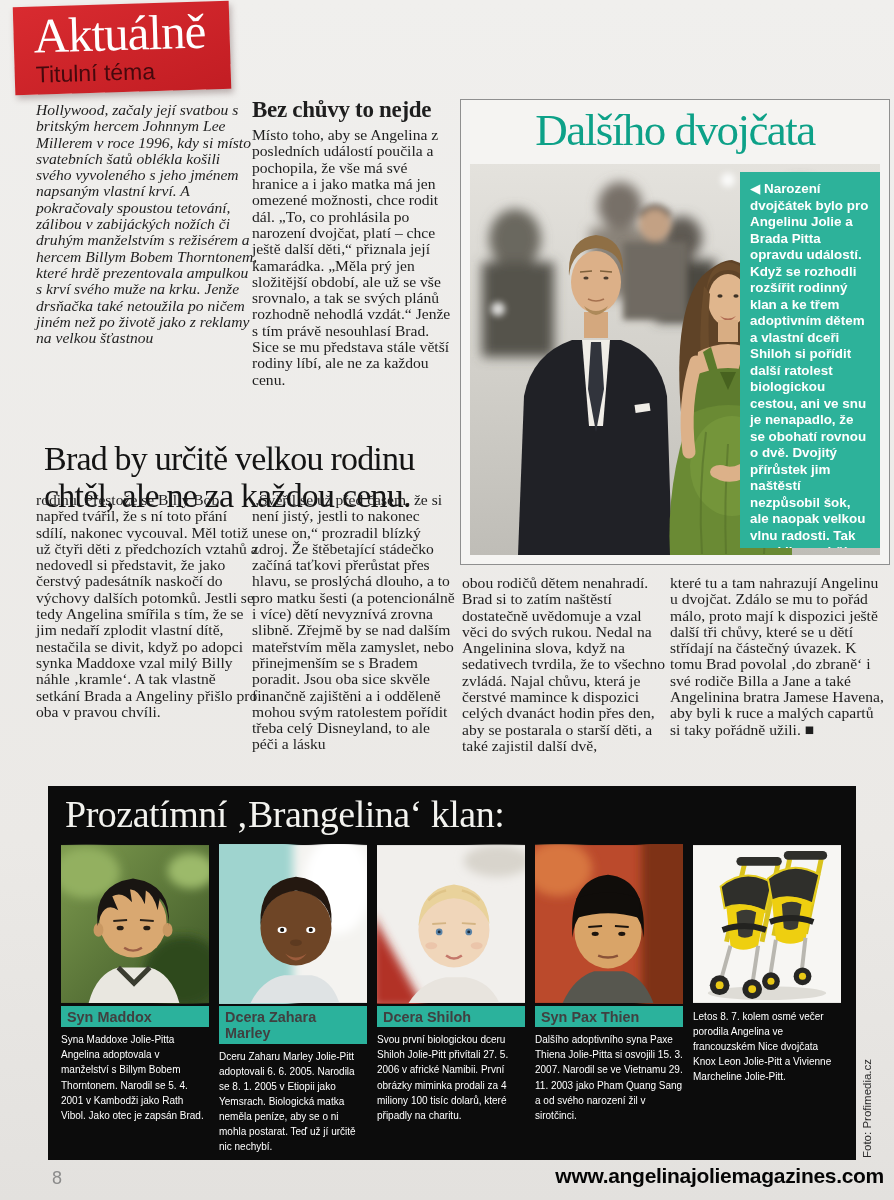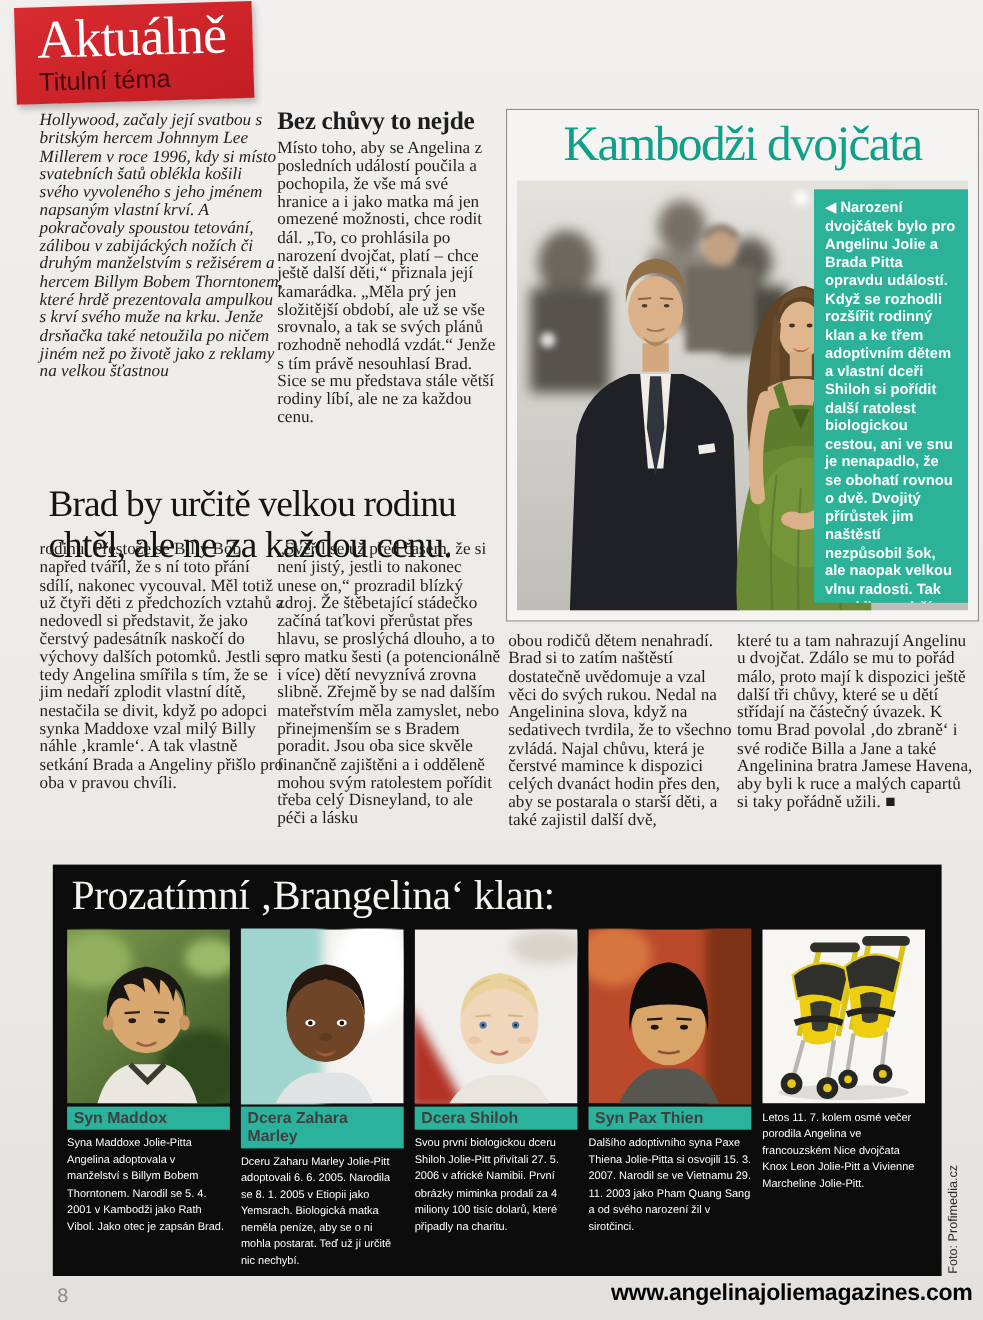--- a/index.html
+++ b/index.html
@@ -61,21 +61,21 @@
     <div class="sub">Titulní téma</div>
   </div>
 
   <div class="bodycol col1">Hollywood, začaly její svatbou s britským hercem Johnnym Lee Millerem v roce 1996, kdy si místo svatebních šatů oblékla košili svého vyvoleného s jeho jménem napsaným vlastní krví. A pokračovaly spoustou tetování, zálibou v zabijáckých nožích či druhým manželstvím s režisérem a hercem Billym Bobem Thorntonem, které hrdě prezentovala ampulkou s krví svého muže na krku. Jenže drsňačka také netoužila po ničem jiném než po životě jako z reklamy na velkou šťastnou</div>
   <div class="bodycol col2">
     <div class="subhead">Bez chůvy to nejde</div>
     <span>Místo toho, aby se Angelina z posledních událostí poučila a pochopila, že vše má své hranice a i jako matka má jen omezené možnosti, chce rodit dál. „To, co prohlásila po narození dvojčat, platí – chce ještě další děti,“ přiznala její kamarádka. „Měla prý jen složitější období, ale už se vše srovnalo, a tak se svých plánů rozhodně nehodlá vzdát.“ Jenže s tím právě nesouhlasí Brad. Sice se mu představa stále větší rodiny líbí, ale ne za každou cenu.</span>
   </div>
 
   <div class="feature">
-    <div class="feature-title">Kambodži dvojčata</div>
+    <div class="feature-title">Dalšího dvojčata</div>
     <svg class="feature-photo" viewBox="0 0 410 391" preserveAspectRatio="none">
       <defs>
         <linearGradient id="pbg" x1="0" y1="0" x2="0" y2="1">
           <stop offset="0" stop-color="#e4e2dd"></stop>
             <stop offset=".5" stop-color="#d3d1cb"></stop>
             <stop offset="1" stop-color="#bfbdb7"></stop>
         </linearGradient>
         <filter id="b6">
             <feGaussianBlur stdDeviation="6"></feGaussianBlur>
           </filter>
@@ -288,21 +288,21 @@
             <circle cx="27" cy="142" r="10" fill="#262624"></circle>
               <circle cx="27" cy="142" r="4" fill="#e8c816"></circle>
             <circle cx="60" cy="146" r="10" fill="#262624"></circle>
               <circle cx="60" cy="146" r="4" fill="#e8c816"></circle>
             <circle cx="79" cy="138" r="9" fill="#262624"></circle>
               <circle cx="79" cy="138" r="3.6" fill="#e8c816"></circle>
             <circle cx="111" cy="133" r="9" fill="#262624"></circle>
               <circle cx="111" cy="133" r="3.6" fill="#e8c816"></circle>
           </g>
         </svg>
-        <div class="cap">Letos 11. 7. kolem osmé večer porodila Angelina ve francouzském Nice dvojčata Knox Leon Jolie-Pitt a Vivienne Marcheline Jolie-Pitt.</div>
+        <div class="cap">Letos 8. 7. kolem osmé večer porodila Angelina ve francouzském Nice dvojčata Knox Leon Jolie-Pitt a Vivienne Marcheline Jolie-Pitt.</div>
       </div>
 
     </div>
   </div>
 
   <div class="credit">Foto: Profimedia.cz</div>
 
   <div class="pageno">8</div>
   <div class="site">www.angelinajoliemagazines.com</div>
 

